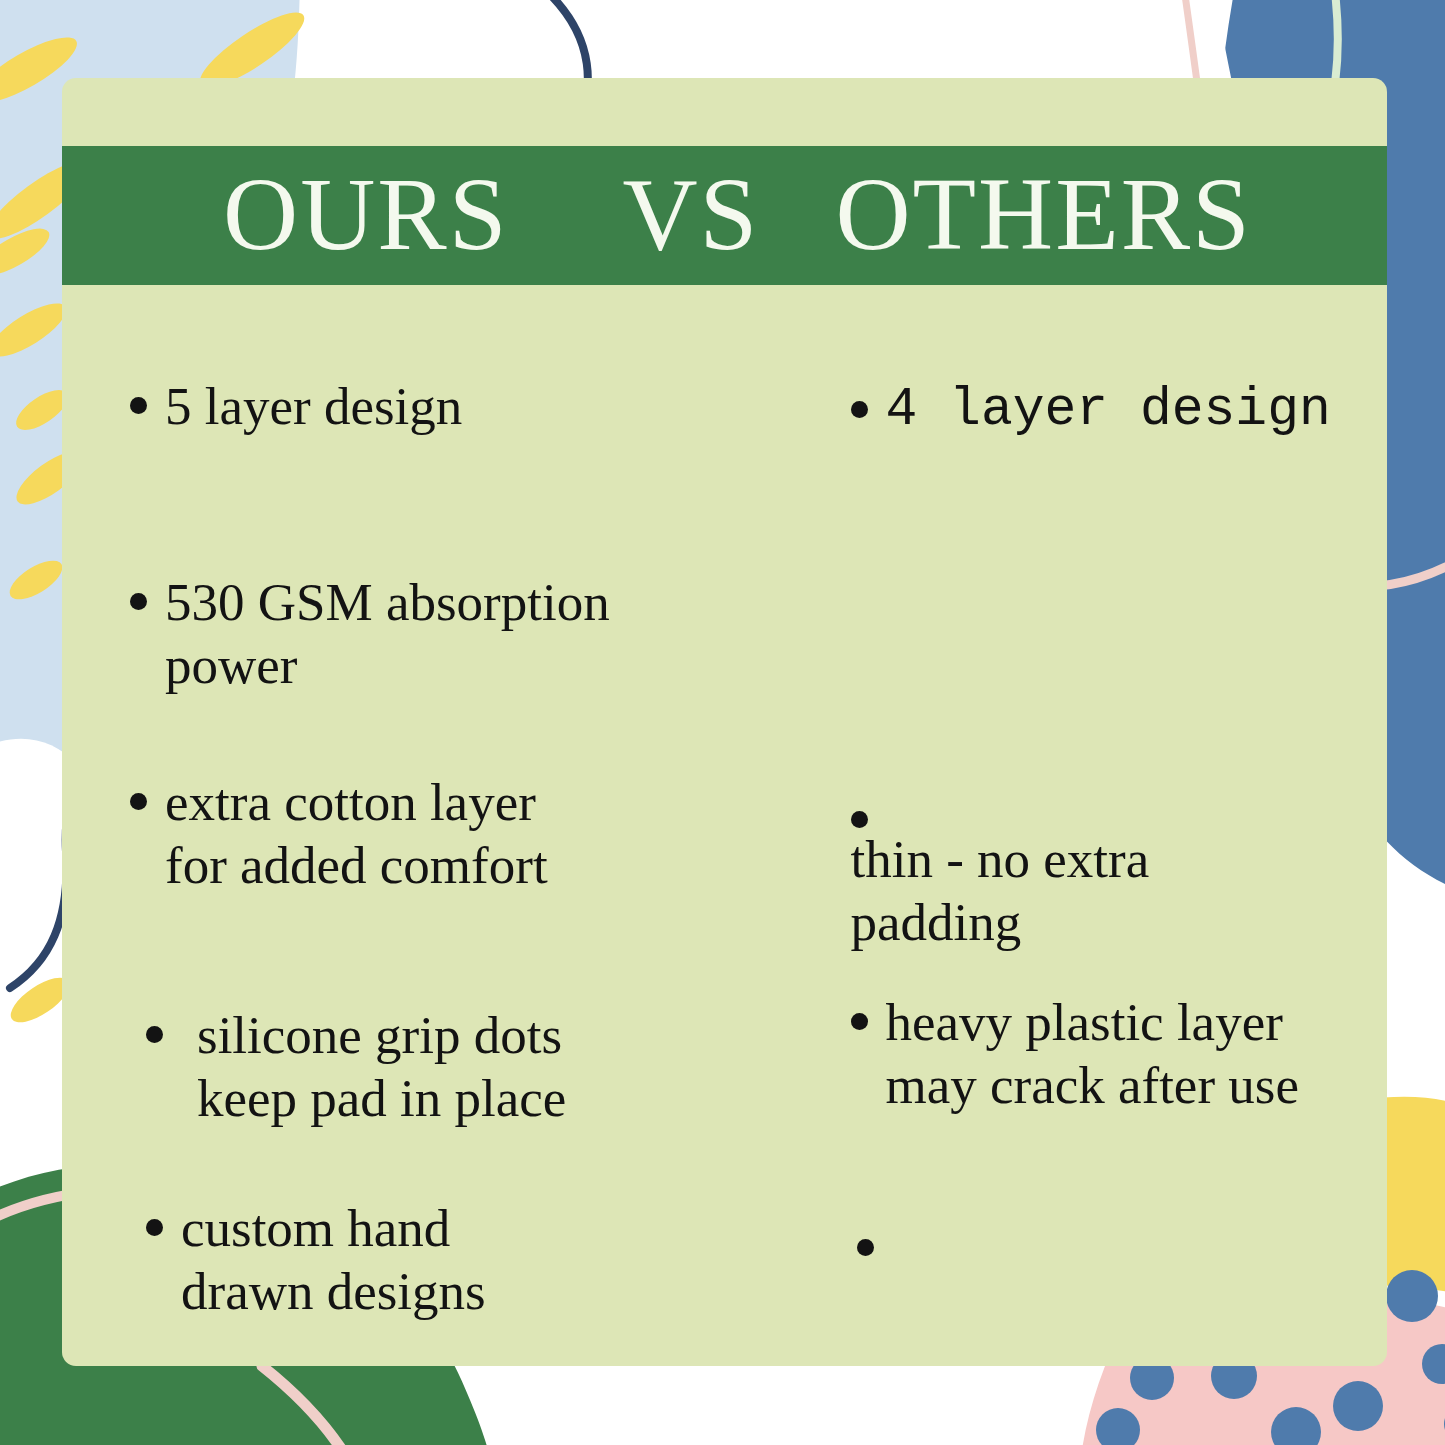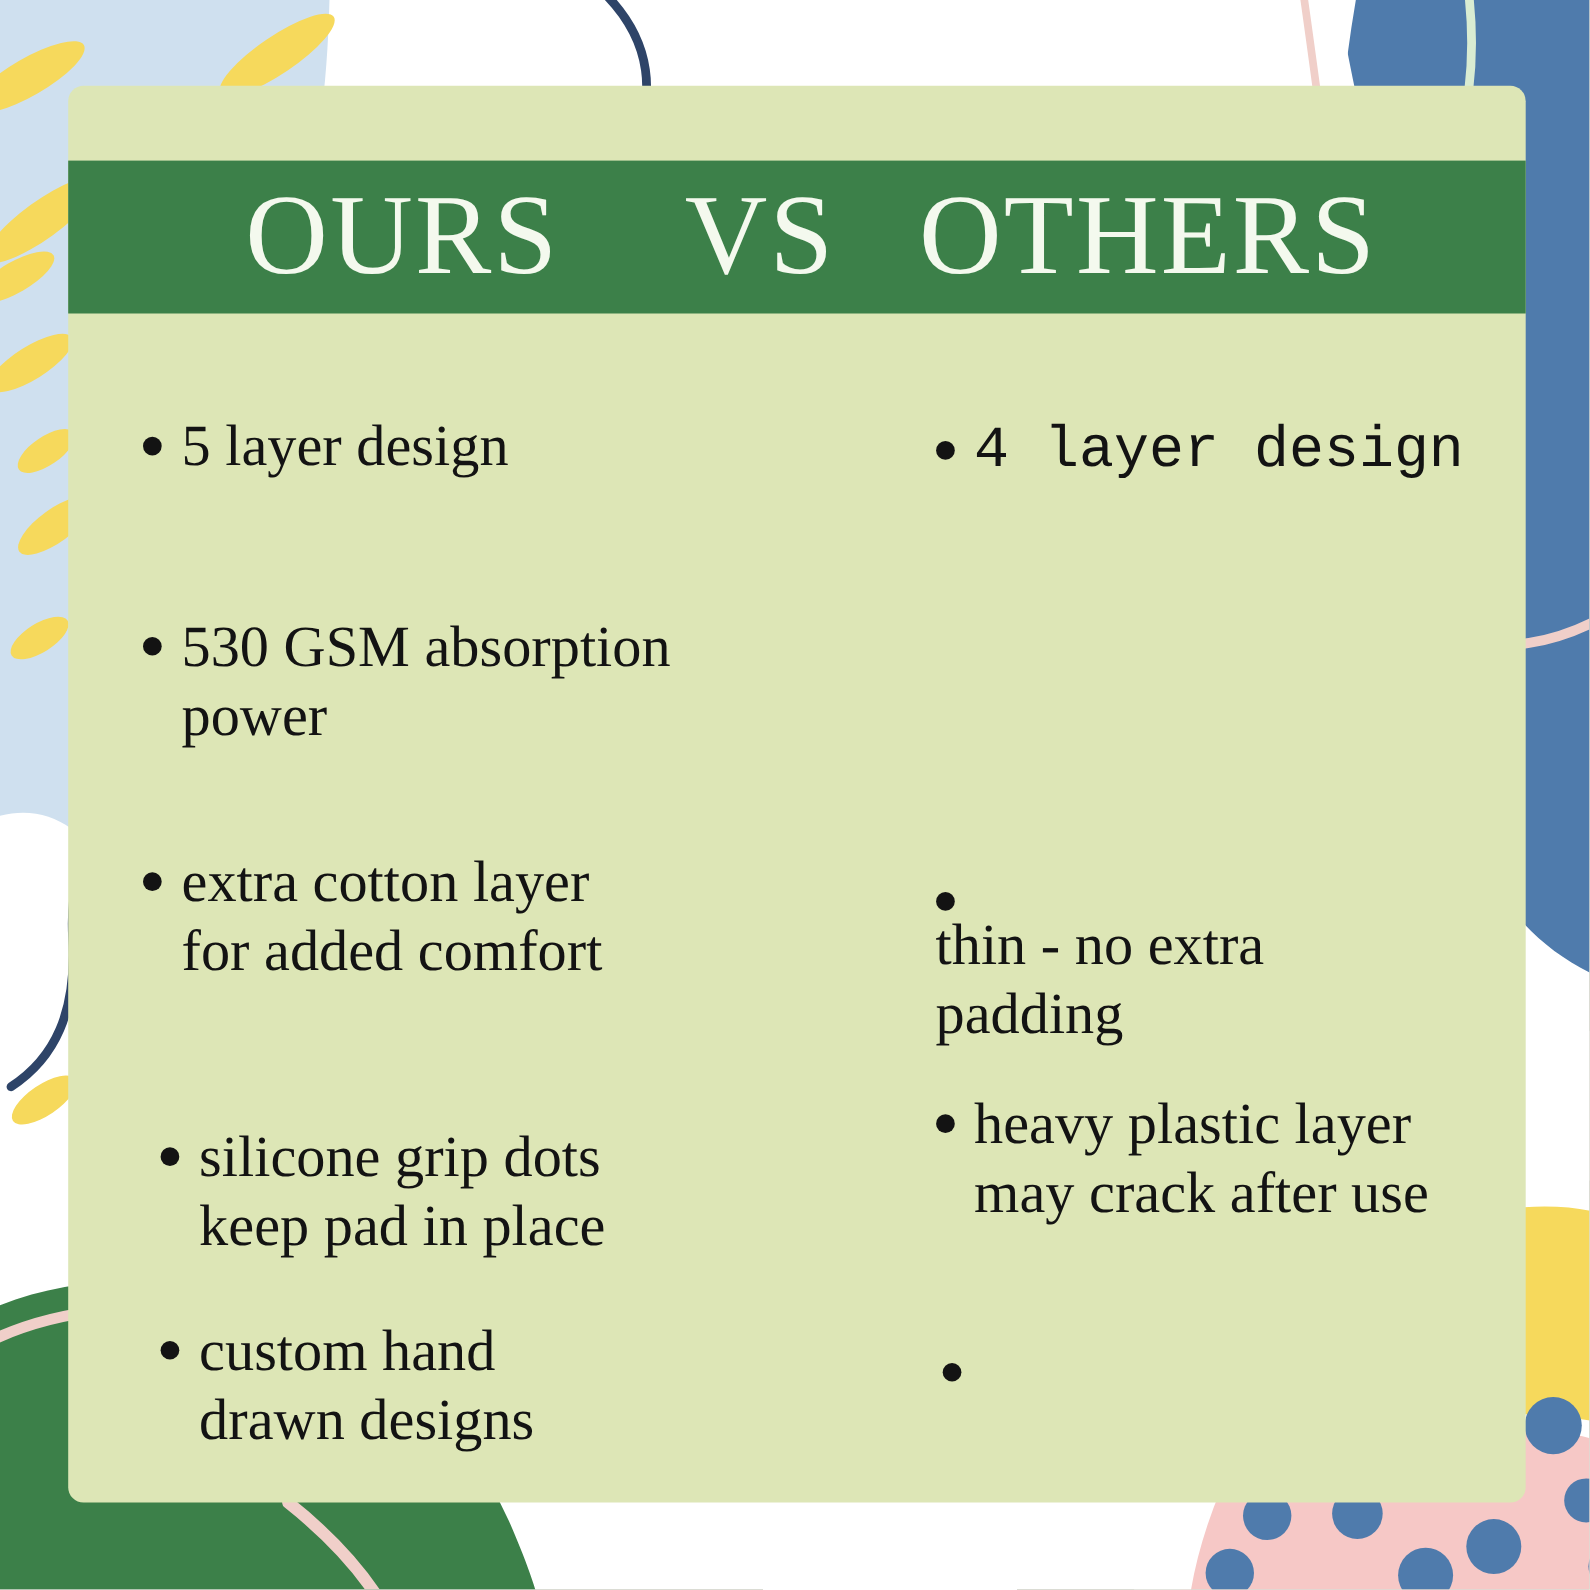--- a/index.html
+++ b/index.html
@@ -5,21 +5,21 @@
   html, body {
     margin: 0;
     padding: 0;
     background: #ffffff;
   }
   #stage {
     position: relative;
     width: 1445px;
     height: 1445px;
     overflow: hidden;
-    background: #737373;
+    background: #0ea5e9;
     font-family: "Liberation Serif", "DejaVu Serif", serif;
   }
 
   
   #bg {
     position: absolute;
     inset: 0;
     width: 1445px;
     height: 1445px;
     z-index: 0;
@@ -95,23 +95,23 @@
     height: 17px;
     border-radius: 50%;
     background: #131313;
     margin-top: 22px;
     margin-right: 18px;
   }
   .bullet-text { white-space: pre-line; }
 
   
   .col-ours .row-0 { top:  90px; left:  68px; }
-  .col-ours .row-1 { top: 272px; left:  68px; }
+  .col-ours .row-1 { top: 286px; left:  68px; }
   .col-ours .row-2 { top: 486px; left:  68px; }
-  .col-ours .row-3 { top: 736px; left:  84px; }
+  .col-ours .row-3 { top: 719px; left:  84px; gap: 16px; }
   .col-ours .row-4 { top: 912px; left:  84px; }
 
   
   .col-others .row-0 { top:  94px; left:  58px; font-family: Liberation Mono, monospace; }
   .col-others .row-1 { top: 258px; left:  58px; }
   .col-others .row-2 { top: 504px; left:  58px; flex-direction: column; }
   .col-others .row-3 { top: 706px; left:  58px; }
   .col-others .row-4 { top: 932px; left:  64px; }
 </style>
 </head>

